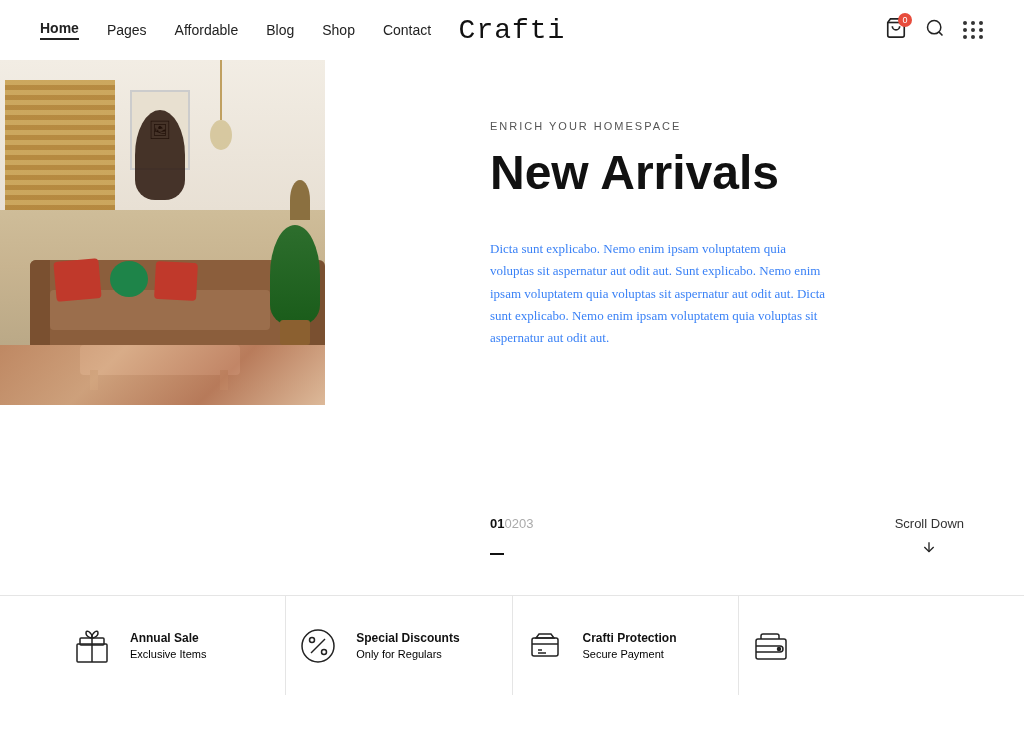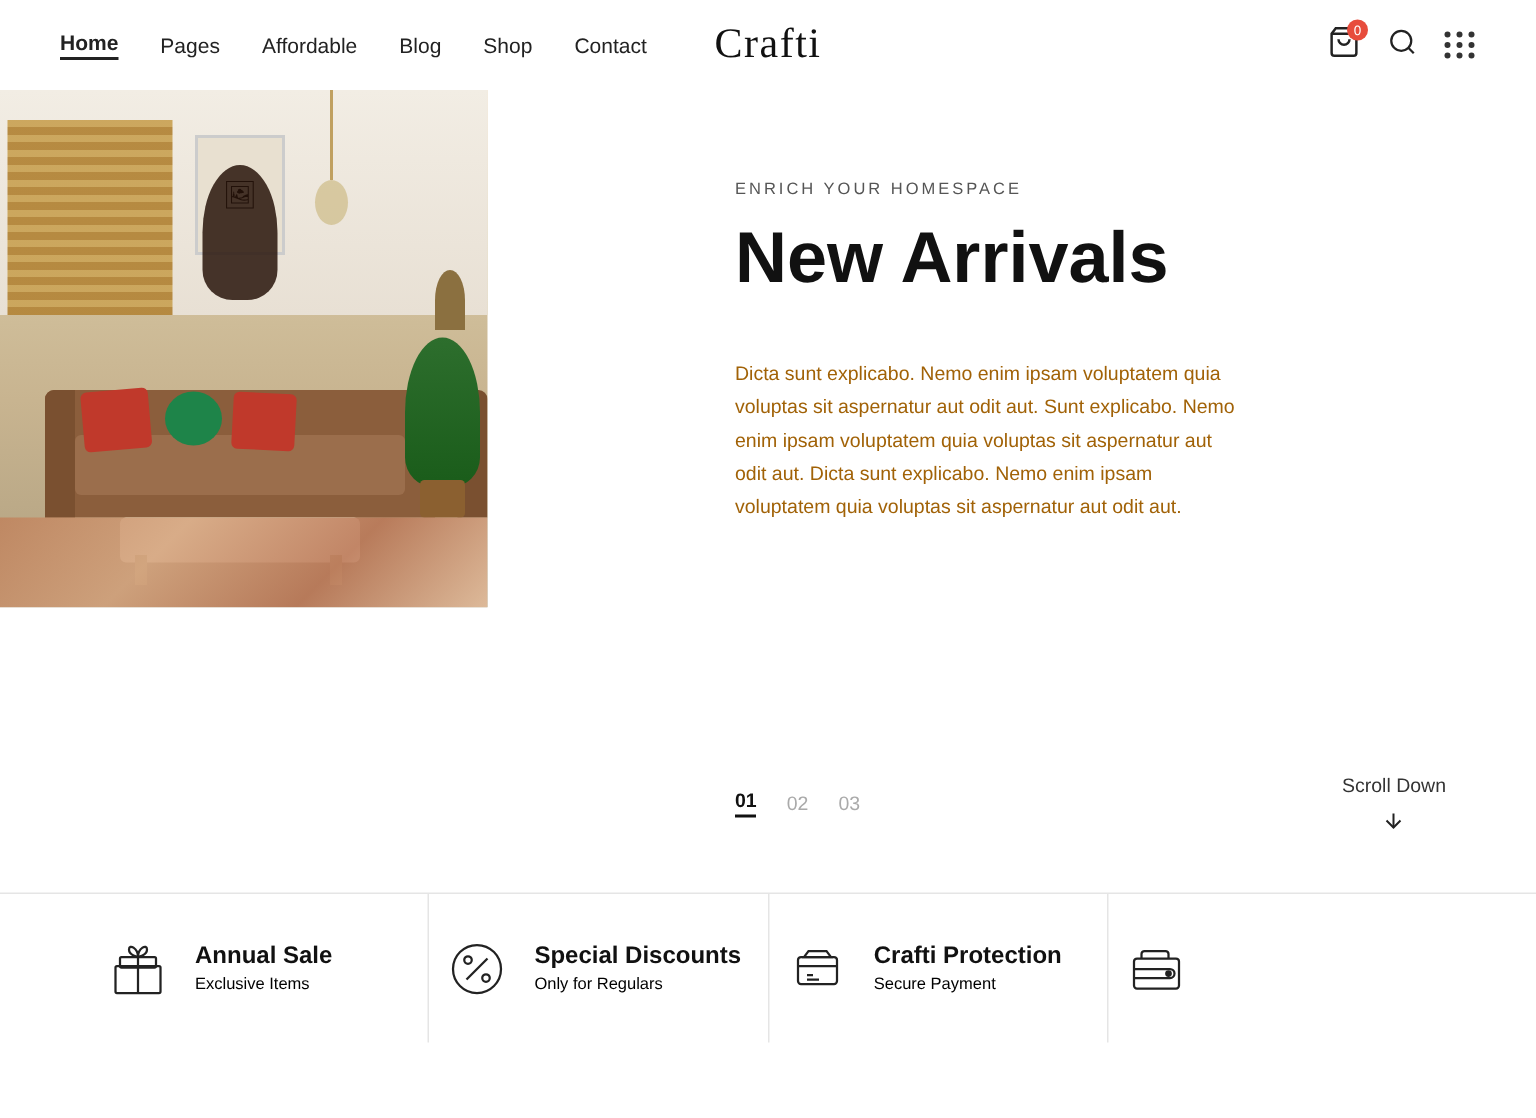--- a/index.html
+++ b/index.html
@@ -28,21 +28,21 @@
     .nav-left a.active {
       font-weight: 600;
       border-bottom: 2px solid #222;
       padding-bottom: 2px;
     }
     .nav-logo {
       position: absolute;
       left: 50%;
       transform: translateX(-50%);
       font-size: 28px;
-      font-family: Liberation Serif, serif;
+      font-family: Liberation Mono, monospace;
       font-weight: 400;
       color: #111;
       letter-spacing: 1px;
     }
     .nav-right { display: flex; align-items: center; gap: 18px; }
     .cart-icon { position: relative; cursor: pointer; }
     .cart-badge {
       position: absolute;
       top: -4px;
       right: -5px;
@@ -92,31 +92,29 @@
     }
     .main-title {
       font-family: Arial, sans-serif;
       font-size: 48px;
       font-weight: 800;
       color: #111;
       line-height: 1.05;
       margin-bottom: 40px;
     }
     .description {
-      font-family: Liberation Sans, sans-serif;
+      font-family: Liberation Serif, serif;
       font-size: 13px;
       line-height: 1.7;
-      color: #a16207;
+      color: #3b82f6;
       max-width: 340px;
       margin-bottom: 50px;
     }
     .slides-nav {
       display: flex;
-      align-items: center;
-      gap: 20px;
       margin-top: auto;
     }
     .slide-num {
       font-family: Arial, sans-serif;
       font-size: 13px;
       color: #aaa;
       cursor: pointer;
     }
     .slide-num.active {
       color: #111;
@@ -162,21 +160,21 @@
     .feature-icon {
       width: 44px;
       height: 44px;
       flex-shrink: 0;
       display: flex;
       align-items: center;
       justify-content: center;
     }
     .feature-text h4 {
       font-family: Arial, sans-serif;
-      font-size: 16px;
+      font-size: 12px;
       font-weight: 700;
       color: #111;
       margin-bottom: 3px;
     }
     .feature-text p {
       font-family: Arial, sans-serif;
       font-size: 11px;
       color: #000000;
     }
 

